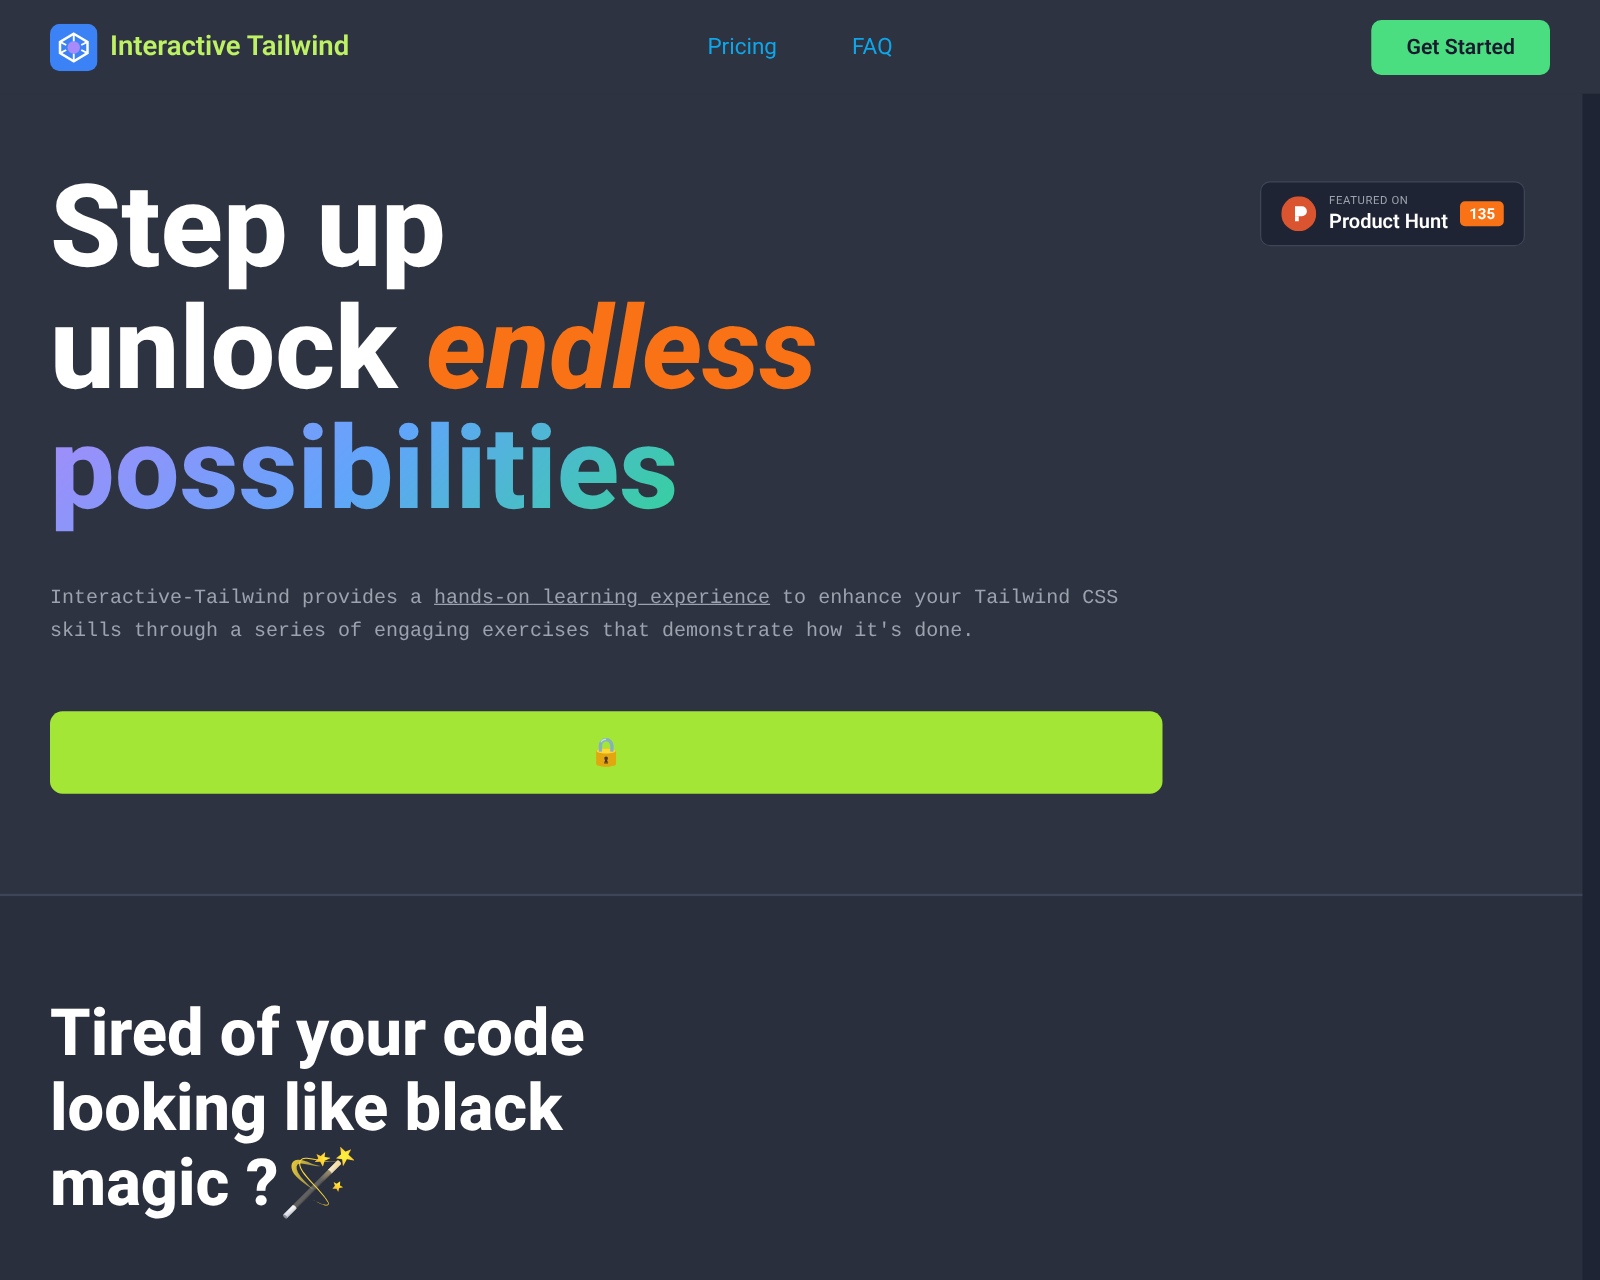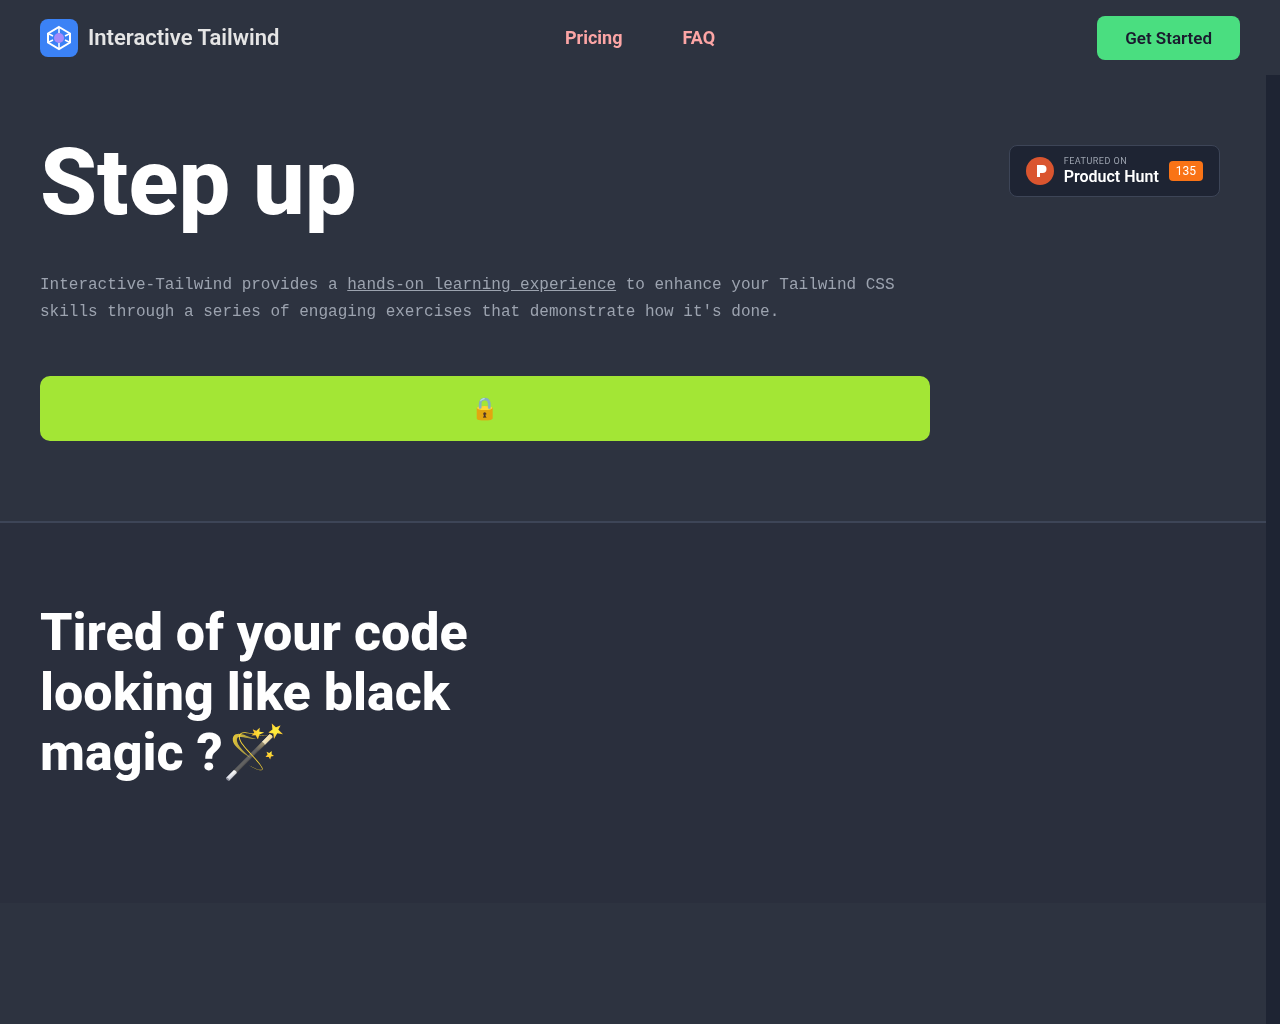--- a/index.html
+++ b/index.html
@@ -37,39 +37,39 @@
     }
 
     .brand-icon {
       width: 38px;
       height: 38px;
     }
 
     .brand-name {
       font-size: 22px;
       font-weight: 600;
-      color: #e5e5e5;
+      color: #bef264;
     }
 
     .navbar-nav {
       display: flex;
       align-items: center;
       gap: 60px;
       margin-left: auto;
       margin-right: auto;
       position: absolute;
       left: 50%;
       transform: translateX(-50%);
     }
 
     .nav-link {
-      color: #fca5a5;
+      color: #0ea5e9;
       text-decoration: none;
       font-size: 18px;
-      font-weight: 700;
+      font-weight: 400;
     }
 
     .navbar-cta {
       margin-left: auto;
     }
 
     .btn-get-started {
       background-color: #4ade80;
       color: #1a1a2e;
       border: none;
@@ -161,21 +161,21 @@
     .ph-name {
       font-size: 16px;
       font-weight: 600;
       color: #ffffff;
     }
 
     .ph-count {
       background-color: #f97316;
       color: #ffffff;
       font-size: 12px;
-      font-weight: 400;
+      font-weight: 700;
       padding: 3px 7px;
       border-radius: 4px;
     }
 
     .hero-description {
       font-size: 16px;
       font-family: 'Courier New', monospace;
       color: #9ca3af;
       line-height: 1.7;
       margin-bottom: 50px;
@@ -276,20 +276,23 @@
   </nav>
 
   <div class="navbar-cta">
     <a class="btn-get-started" href="#">Get Started</a>
   </div>
 </nav>
 
 <section class="hero-section">
   <h1 class="hero-heading">
     <span class="line1">Step up</span>
+    <span class="line3">
+      <span class="word-unlock">unlock </span><span class="word-endless">endless</span> <span class="word-possibilities">possibilities</span>
+    </span>
   </h1>
 
   <div class="product-hunt-badge">
     <svg class="ph-logo" viewBox="0 0 28 28" fill="none" xmlns="http://www.w3.org/2000/svg">
       <circle cx="14" cy="14" r="14" fill="#da552f"></circle>
       <path d="M11 8h5.5a4 4 0 0 1 0 8H11V8z" fill="white"></path>
       <path d="M11 16h3v4h-3z" fill="white"></path>
     </svg>
     <div class="ph-text">
       <span class="ph-featured">FEATURED ON</span>

